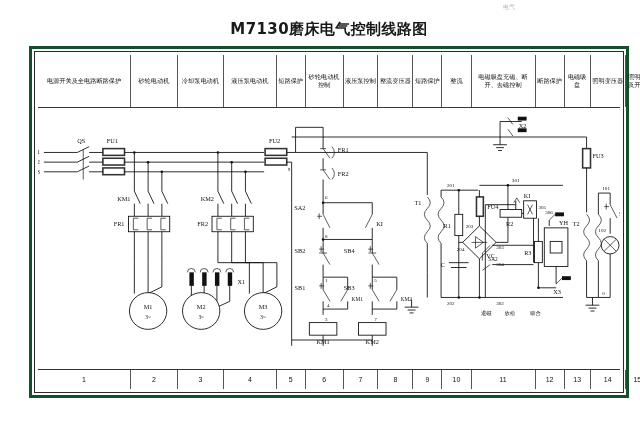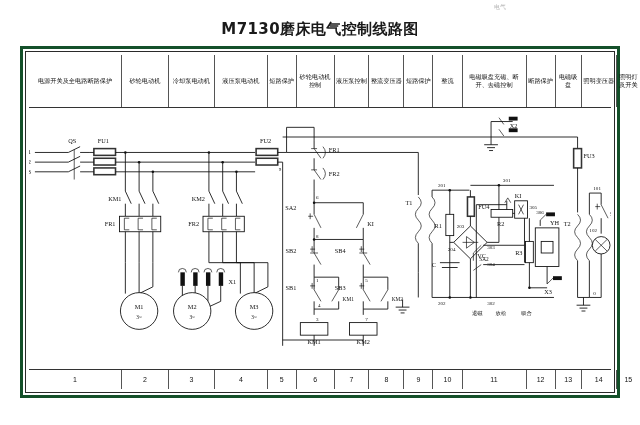--- a/index.html
+++ b/index.html
@@ -1,17 +1,17 @@
 <!DOCTYPE html>
 <html><head>
 <meta charset="utf-8">
 <style>
   html,body{margin:0;padding:0;background:#ffffff;}
   body{width:640px;height:425px;overflow:hidden;font-family:"Liberation Sans","DejaVu Sans",sans-serif;}
-  #page{position:relative;width:512px;height:425px;background:#ffffff;}
+  #page{position:relative;width:512px;height:425px;background:#ffffff;margin-left:9px;}
 
   
   #title{
     position:absolute;left:0;top:20px;width:640px;
     text-align:center;font-size:15px;font-weight:bold;color:#1a1a1a;
     letter-spacing:.4px;font-family:"DejaVu Sans","Liberation Sans",sans-serif;
   }
 
   
   #frame{

